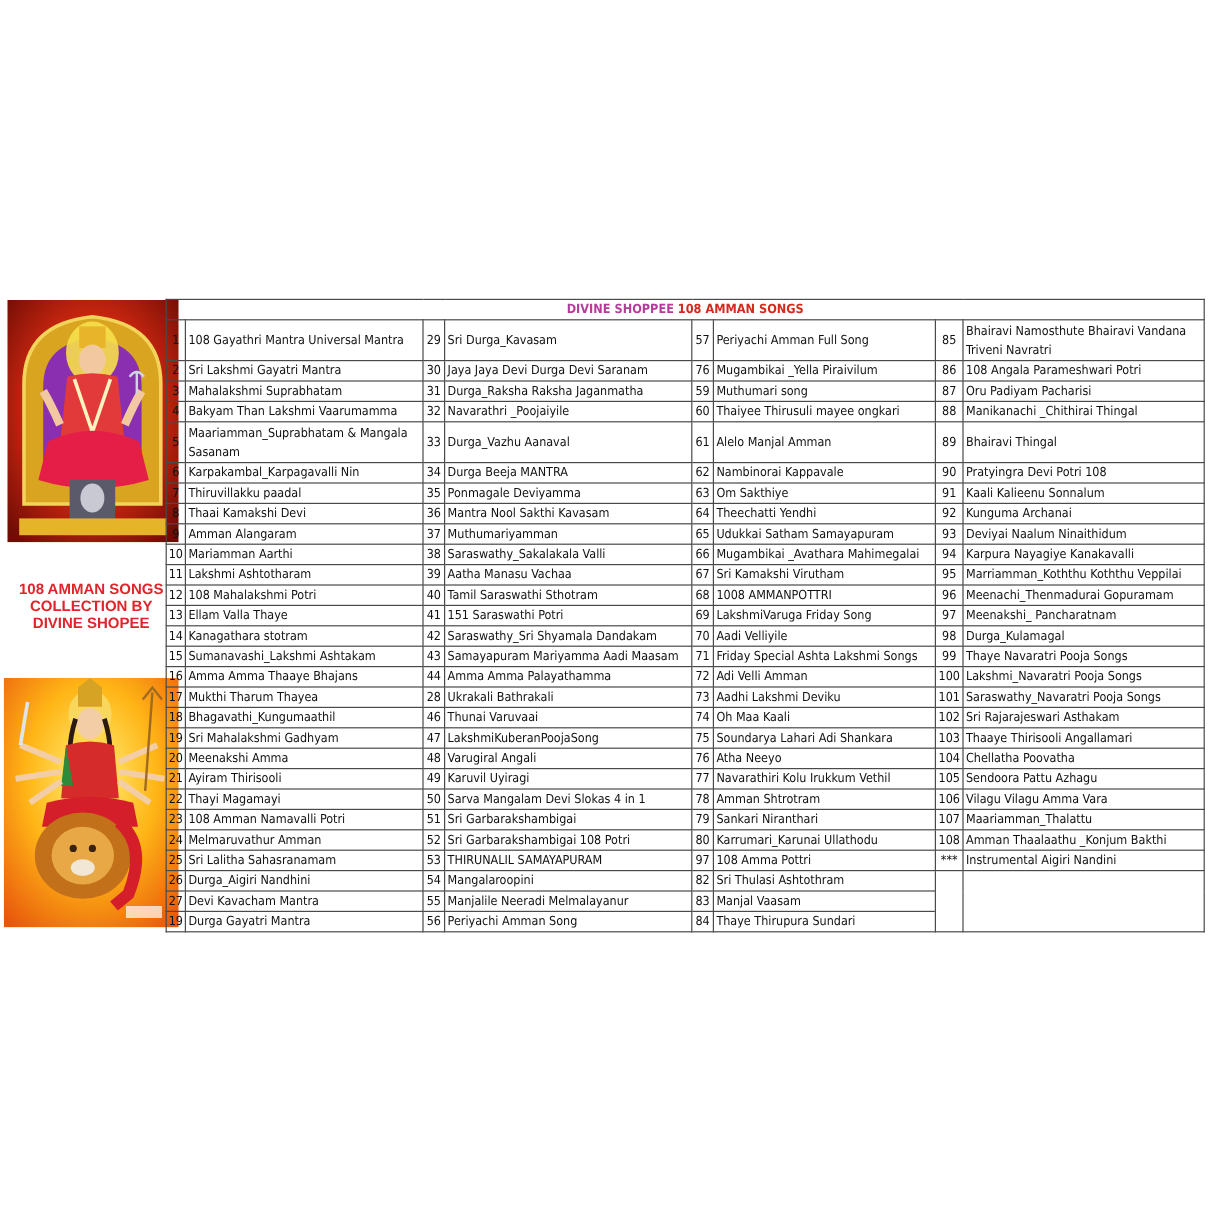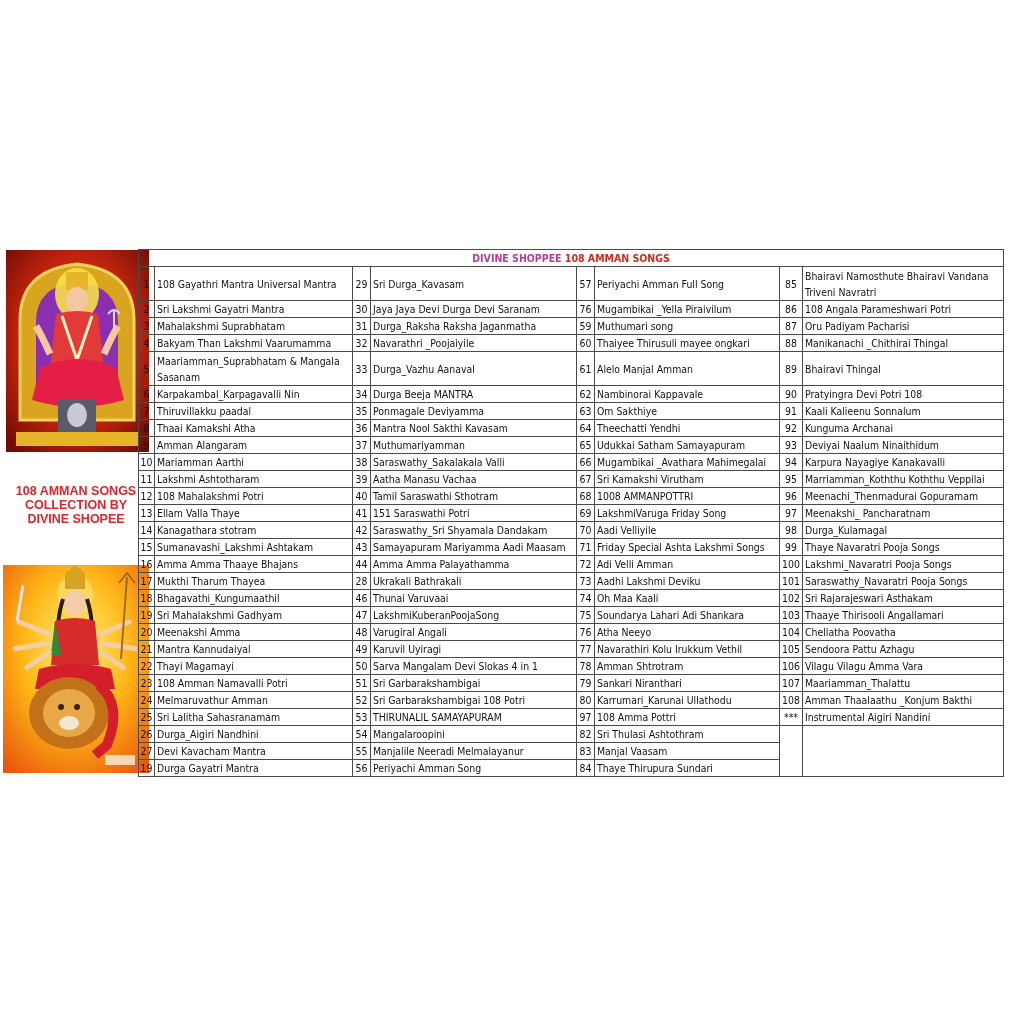--- a/index.html
+++ b/index.html
@@ -164,21 +164,21 @@
         <td>Thiruvillakku paadal</td>
         <td class="num">35</td>
         <td>Ponmagale Deviyamma</td>
         <td class="num">63</td>
         <td>Om Sakthiye</td>
         <td class="num">91</td>
         <td>Kaali Kalieenu Sonnalum</td>
       </tr>
       <tr>
         <td class="num">8</td>
-        <td>Thaai Kamakshi Atha</td>
+        <td>Thaai Kamakshi Devi</td>
         <td class="num">36</td>
         <td>Mantra Nool Sakthi Kavasam</td>
         <td class="num">64</td>
         <td>Theechatti Yendhi</td>
         <td class="num">92</td>
         <td>Kunguma Archanai</td>
       </tr>
       <tr>
         <td class="num">9</td>
         <td>Amman Alangaram</td>
@@ -294,21 +294,21 @@
         <td>Meenakshi Amma</td>
         <td class="num">48</td>
         <td>Varugiral Angali</td>
         <td class="num">76</td>
         <td>Atha Neeyo</td>
         <td class="num">104</td>
         <td>Chellatha Poovatha</td>
       </tr>
       <tr>
         <td class="num">21</td>
-        <td>Mantra Kannudaiyal</td>
+        <td>Ayiram Thirisooli</td>
         <td class="num">49</td>
         <td>Karuvil Uyiragi</td>
         <td class="num">77</td>
         <td>Navarathiri Kolu Irukkum Vethil</td>
         <td class="num">105</td>
         <td>Sendoora Pattu Azhagu</td>
       </tr>
       <tr>
         <td class="num">22</td>
         <td>Thayi Magamayi</td>

